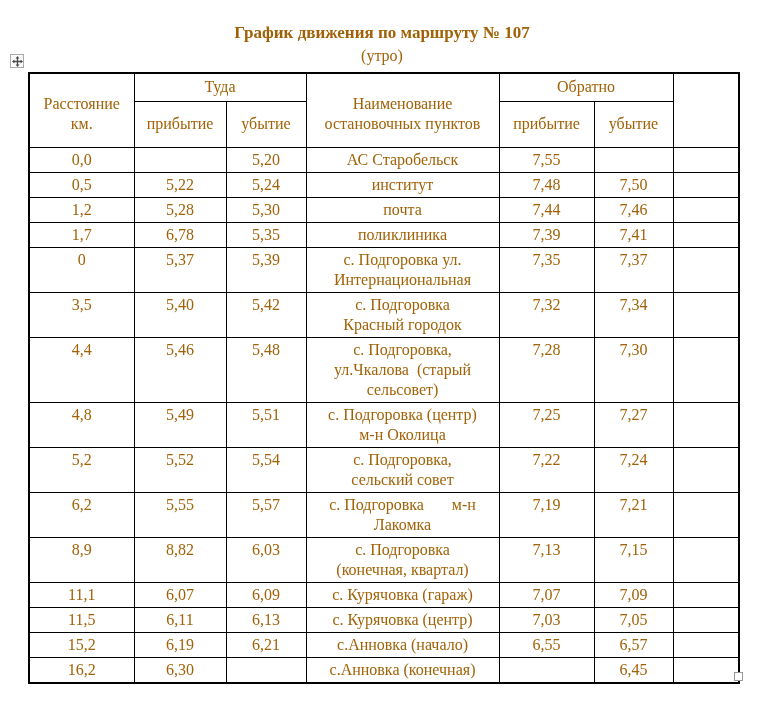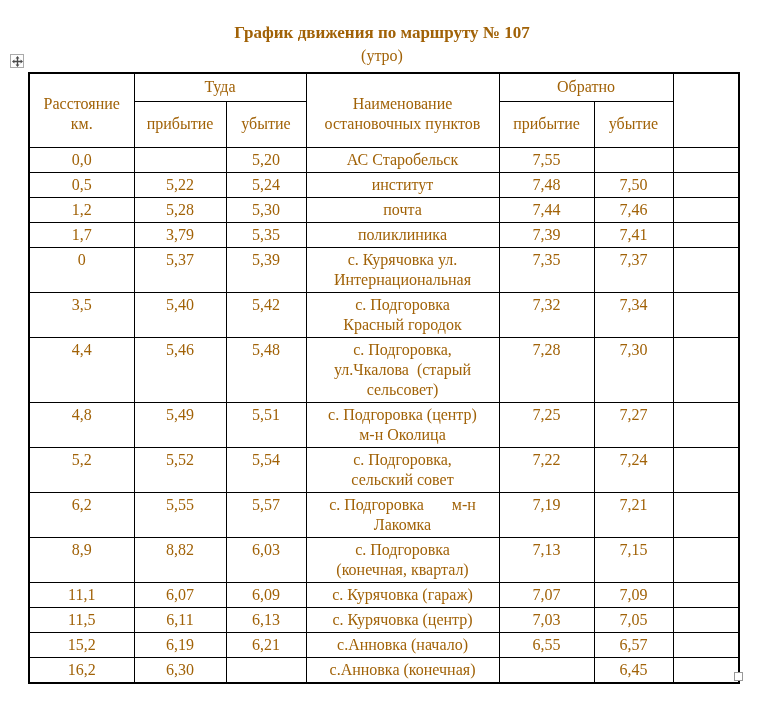--- a/index.html
+++ b/index.html
@@ -143,32 +143,32 @@
           <td>1,2</td>
           <td>5,28</td>
           <td>5,30</td>
           <td>почта</td>
           <td>7,44</td>
           <td>7,46</td>
           <td></td>
         </tr>
         <tr>
           <td>1,7</td>
-          <td>3,79</td>
+          <td>6,78</td>
           <td>5,35</td>
           <td>поликлиника</td>
           <td>7,39</td>
           <td>7,41</td>
           <td></td>
         </tr>
         <tr>
           <td>0</td>
           <td>5,37</td>
           <td>5,39</td>
-          <td>с. Курячовка ул.
+          <td>с. Подгоровка ул.
 Интернациональная</td>
           <td>7,35</td>
           <td>7,37</td>
           <td></td>
         </tr>
         <tr>
           <td>3,5</td>
           <td>5,40</td>
           <td>5,42</td>
           <td>с. Подгоровка

